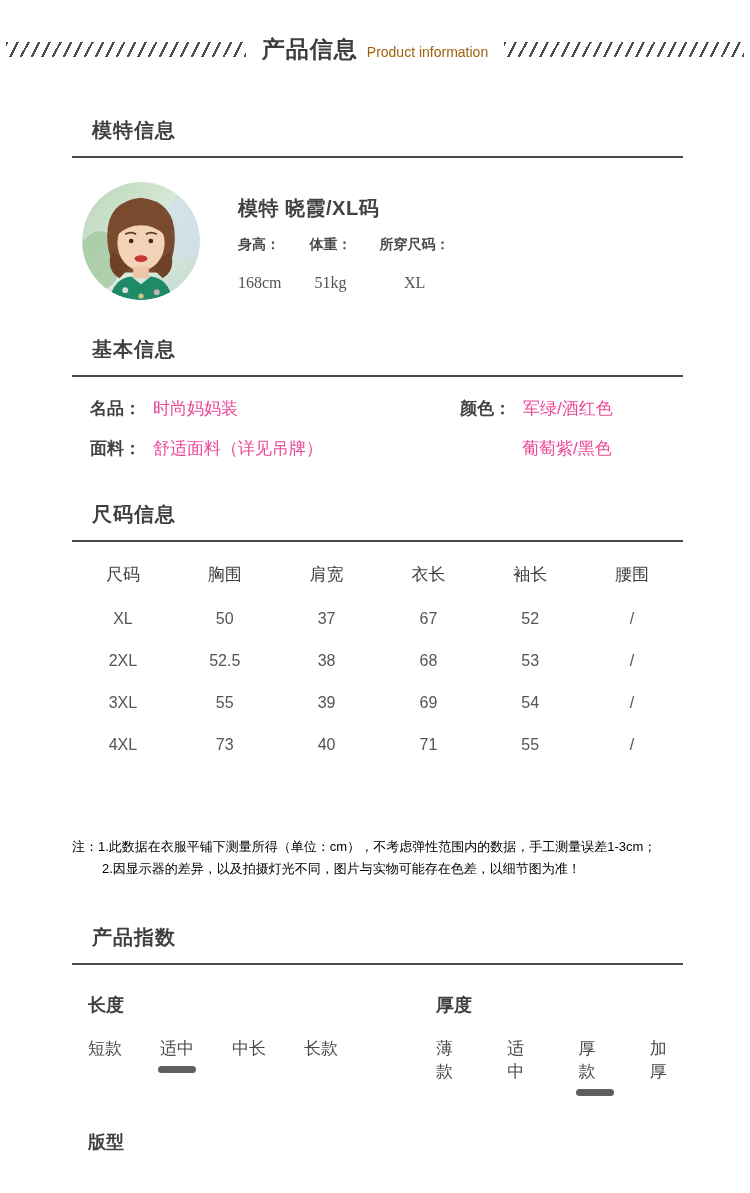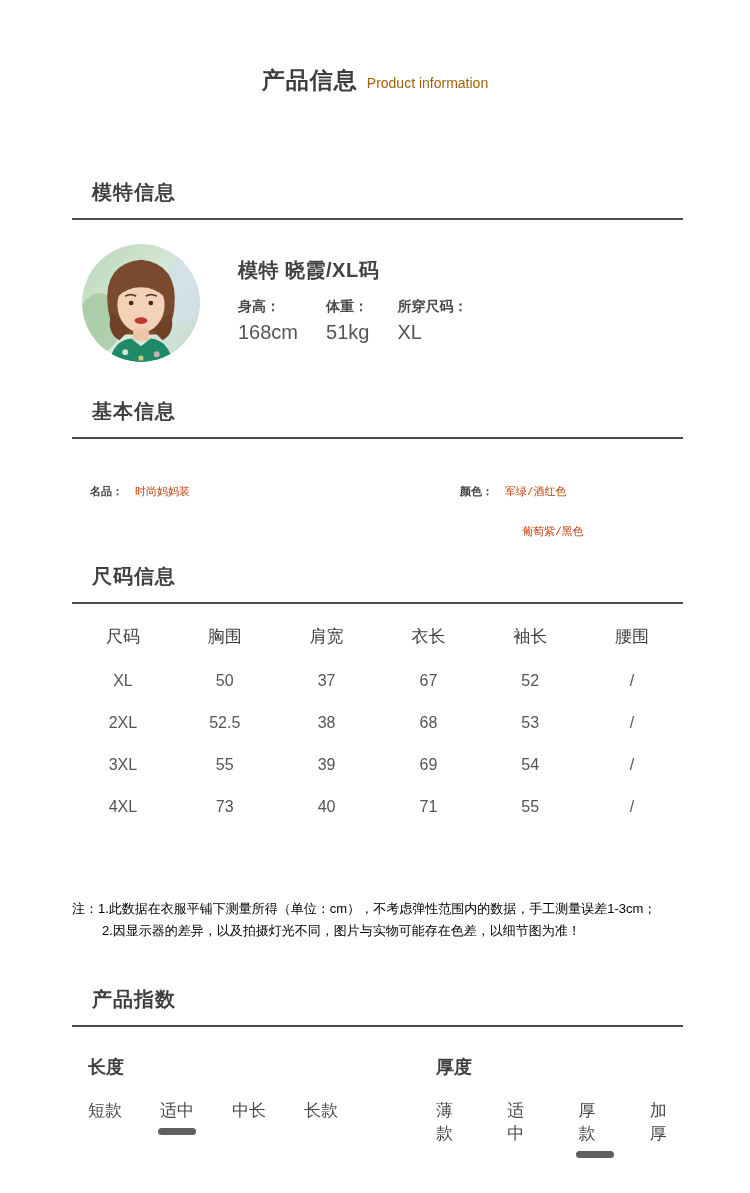--- a/index.html
+++ b/index.html
@@ -9,21 +9,21 @@
     font-family: "Liberation Sans", "DejaVu Sans", sans-serif;
     color: #4a4a4a;
     overflow: hidden;
     position: relative;
   }
   .page { width: 750px; height: 1193px; }
 
   
   .banner {
     display: flex; align-items: center;
-    margin: 34px 6px 0 6px; gap: 16px; flex-direction: column;
+    margin: 34px 6px 0 6px; gap: 16px;
   }
   .hatch {
     flex: 1 1 auto; height: 15px;
     background: repeating-linear-gradient(117deg, #4c4c4c 0 2.2px, transparent 2.2px 9.5px);
   }
   .banner-title { flex: 0 0 auto; display: flex; align-items: baseline; gap: 9px; }
   .banner-title .cn { font-size: 23px; font-weight: bold; color: #3d3d3d; letter-spacing: 1px; }
   .banner-title .en { font-size: 14px; font-weight: normal; color: #a16207; }
 
   
@@ -34,31 +34,31 @@
   }
   .rule { border-top: 2px solid #4b4b4b; margin-top: 12px; }
 
   
   .model-section { margin-top: 52px; }
   .model-row { display: flex; margin-top: 24px; padding-left: 10px; align-items: flex-start; }
   .avatar { width: 118px; height: 118px; border-radius: 50%; overflow: hidden; flex: 0 0 auto; }
   .avatar svg { display: block; }
   .model-info { margin-left: 38px; padding-top: 13px; }
   .model-name { font-size: 20px; font-weight: bold; color: #424242; letter-spacing: 0.5px; }
-  .model-stats { display: flex; margin-top: 14px; gap: 28px; }
+  .model-stats { display: flex; margin-top: 14px; gap: 28px; font-family: Liberation Serif, serif; }
   .stat .lbl { font-size: 14px; font-weight: bold; color: #4a4a4a; }
-  .stat .val { font-size: 20px; color: #555; margin-top: 5px; }
+  .stat .val { font-size: 16px; color: #555; margin-top: 20px; text-align: center; }
 
   
   .basic-section { margin-top: 36px; }
   .basic-grid { display: flex; margin-top: 20px; padding-left: 18px; }
   .basic-left { width: 370px; }
-  .basic-row { display: flex; font-size: 11px; height: 40px; align-items: flex-end; }
+  .basic-row { display: flex; font-size: 17px; height: 40px; align-items: flex-start; }
   .basic-row .lbl { font-weight: bold; color: #434343; flex: 0 0 auto; }
-  .basic-row .val { color: #c2410c; margin-left: 12px; font-family: Liberation Mono, monospace; }
+  .basic-row .val { color: #ec4899; margin-left: 12px; }
   .basic-right .basic-row.cont { padding-left: 62px; }
   .basic-right .basic-row.cont .val { margin-left: 0; }
 
   
   .size-section { margin-top: 24px; }
   table.size-table { width: 100%; border-collapse: collapse; margin-top: 8px; table-layout: fixed; }
   table.size-table th { font-size: 17px; font-weight: normal; color: #3f3f3f; height: 48px; text-align: center; }
   table.size-table td { font-size: 16px; color: #555; height: 42px; text-align: center; }
 
   .notes { margin-top: 70px; font-size: 13px; color: #000000; line-height: 22px; }
@@ -155,20 +155,24 @@
 
     <section class="basic-section">
       <h2 class="sec-heading">基本信息</h2>
       <div class="rule"></div>
       <div class="basic-grid">
         <div class="basic-left">
             <div class="basic-row">
               <span class="lbl">名品：</span>
               <span class="val">时尚妈妈装</span>
             </div>
+            <div class="basic-row">
+              <span class="lbl">面料：</span>
+              <span class="val">舒适面料（详见吊牌）</span>
+            </div>
           </div>
         <div class="basic-right">
           <div class="basic-row">
             <span class="lbl">颜色：</span>
             <span class="val">军绿/酒红色</span>
           </div>
           <div class="basic-row cont">
             <span class="val">葡萄紫/黑色</span>
           </div>
         </div>

